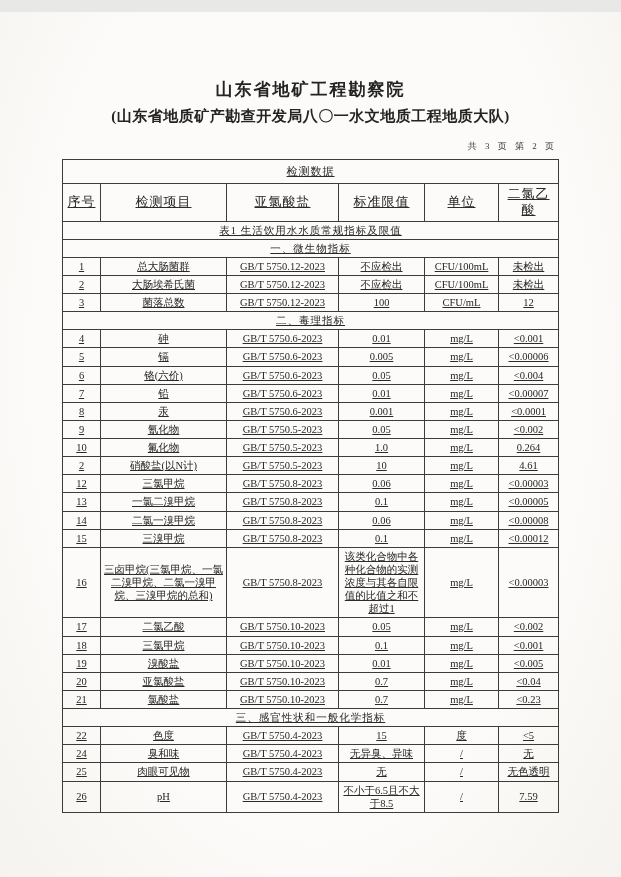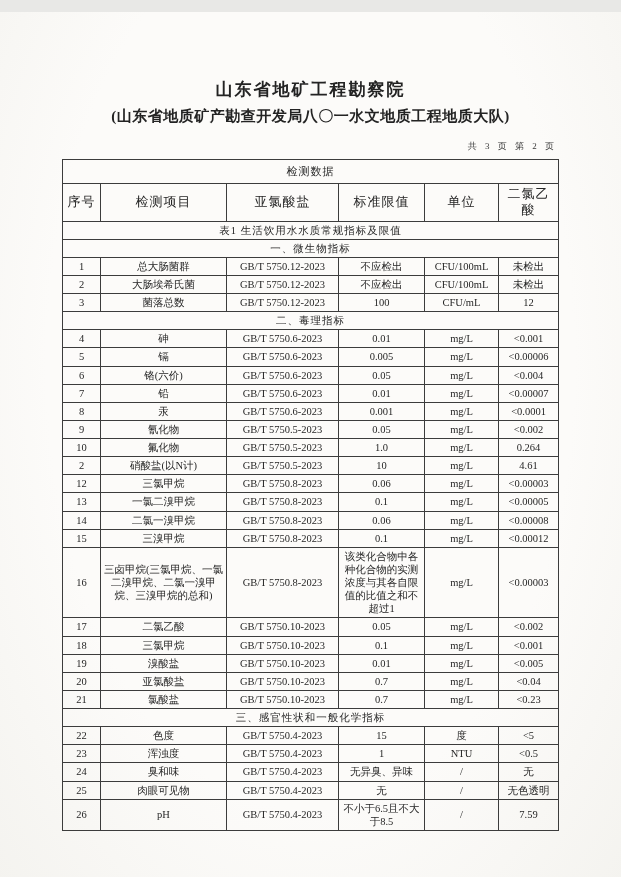--- a/index.html
+++ b/index.html
@@ -35,20 +35,21 @@
     right: 64px;
     font-size: 9px;
     letter-spacing: 3px;
     color: #3a3a3a;
   }
   .tbl-wrap { position: absolute; top: 147px; left: 62px; width: 496px; }
   table.tbl {
     width: 100%;
     border-collapse: collapse;
     table-layout: fixed;
+    text-decoration: underline;
   }
   .tbl th, .tbl td {
     border: 1px solid #3c3c3c;
     font-size: 10.5px;
     font-weight: normal;
     text-align: center;
     vertical-align: middle;
     padding: 2px 3px;
     line-height: 1.25;
     color: #262626;
@@ -282,28 +283,20 @@
           </tr>
           <tr>
             <td class="c-no">22</td>
             <td class="c-item">色度</td>
             <td class="c-method">GB/T 5750.4-2023</td>
             <td class="c-limit">15</td>
             <td class="c-unit">度</td>
             <td class="c-result">&lt;5</td>
           </tr>
           <tr>
-            <td class="c-no">23</td>
-            <td class="c-item">浑浊度</td>
-            <td class="c-method">GB/T 5750.4-2023</td>
-            <td class="c-limit">1</td>
-            <td class="c-unit">NTU</td>
-            <td class="c-result">&lt;0.5</td>
-          </tr>
-          <tr>
             <td class="c-no">24</td>
             <td class="c-item">臭和味</td>
             <td class="c-method">GB/T 5750.4-2023</td>
             <td class="c-limit">无异臭、异味</td>
             <td class="c-unit">/</td>
             <td class="c-result">无</td>
           </tr>
           <tr>
             <td class="c-no">25</td>
             <td class="c-item">肉眼可见物</td>

